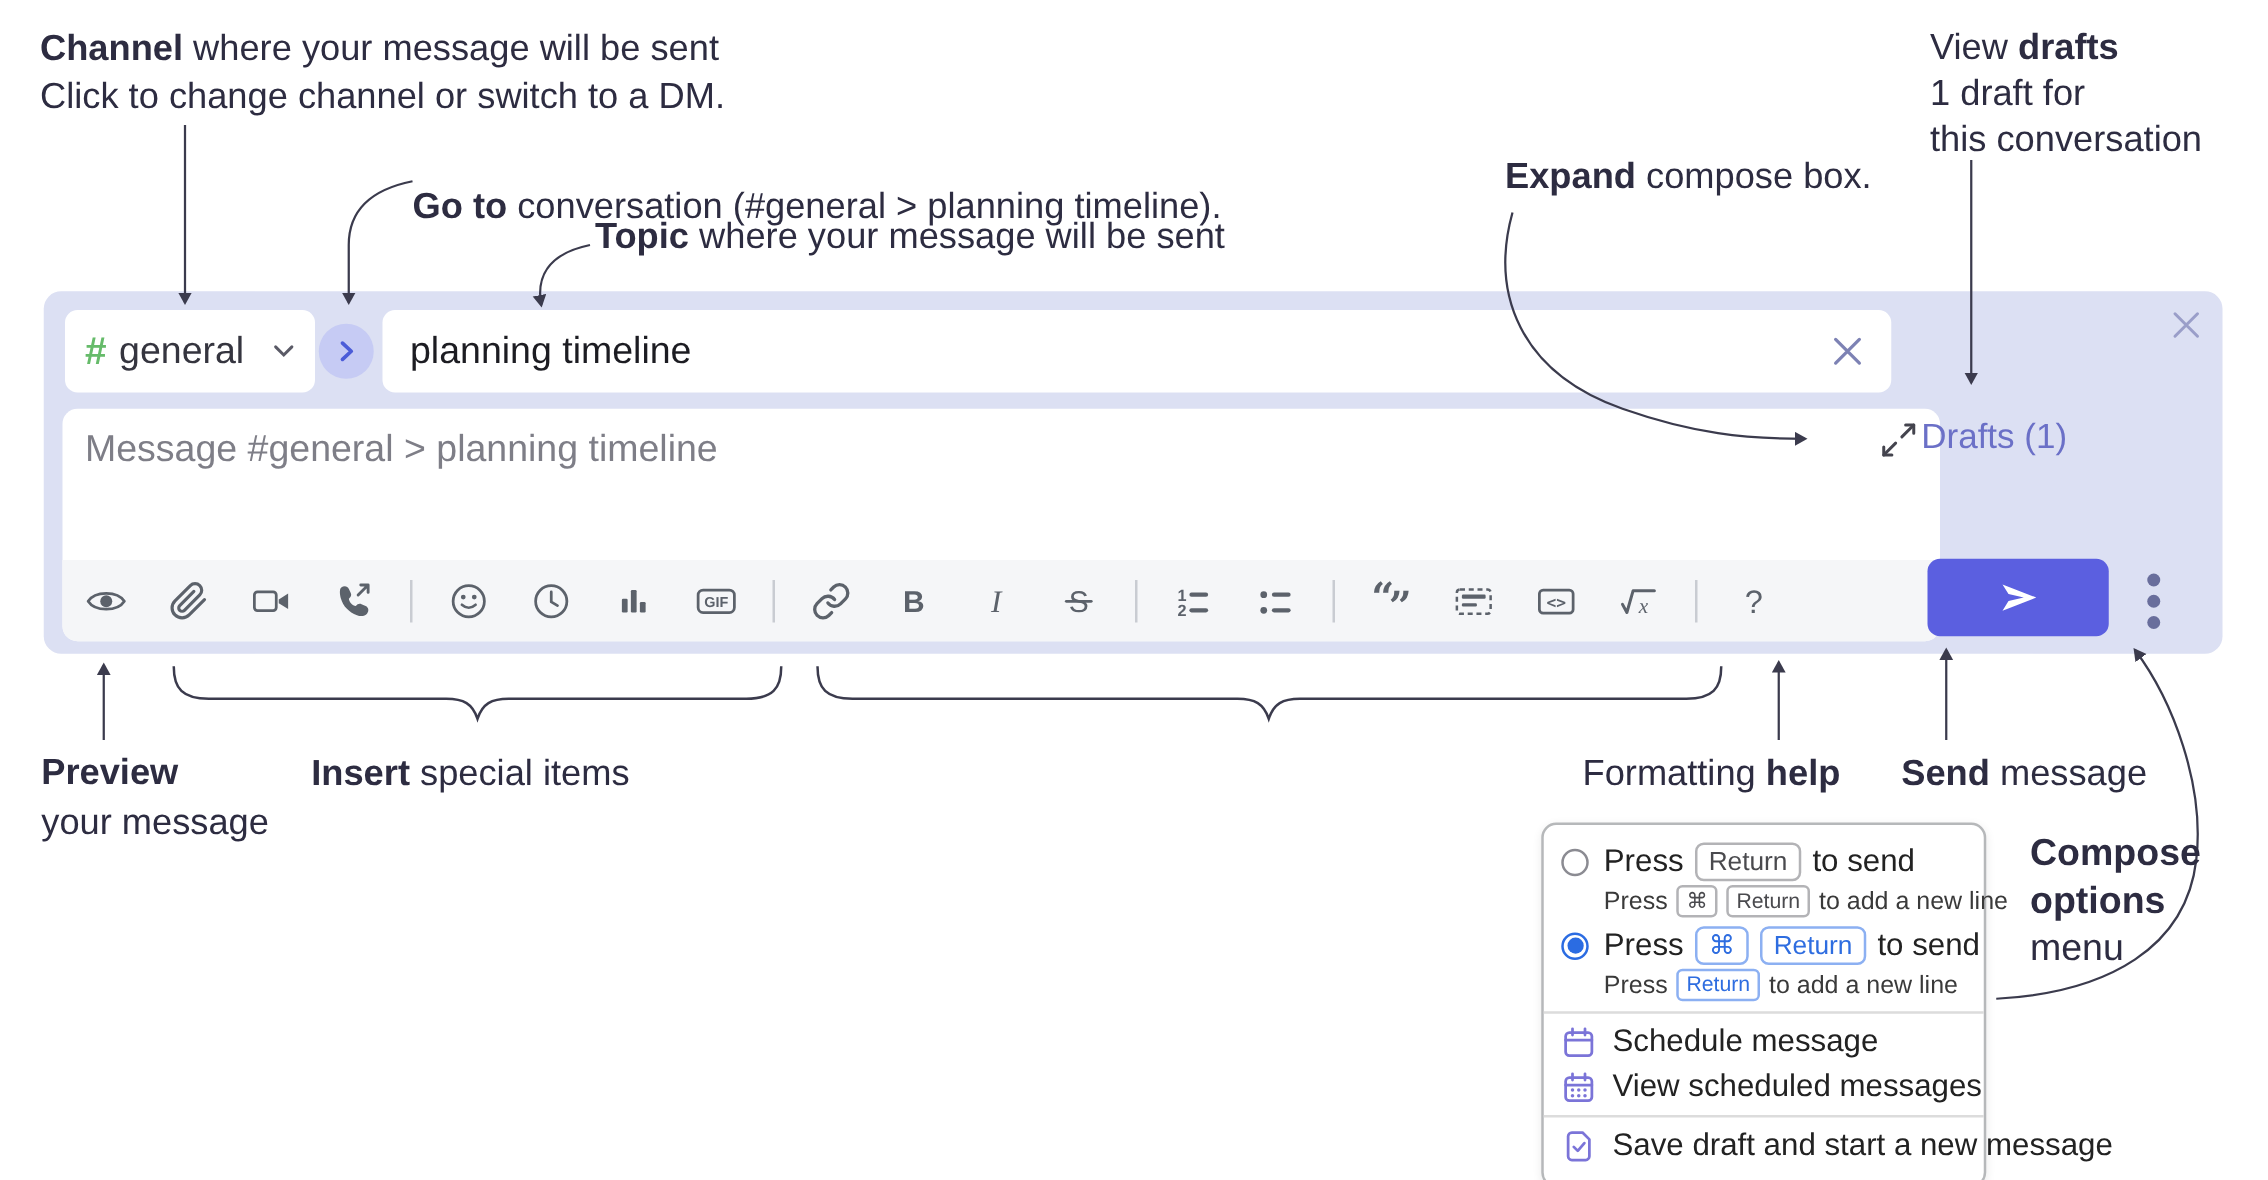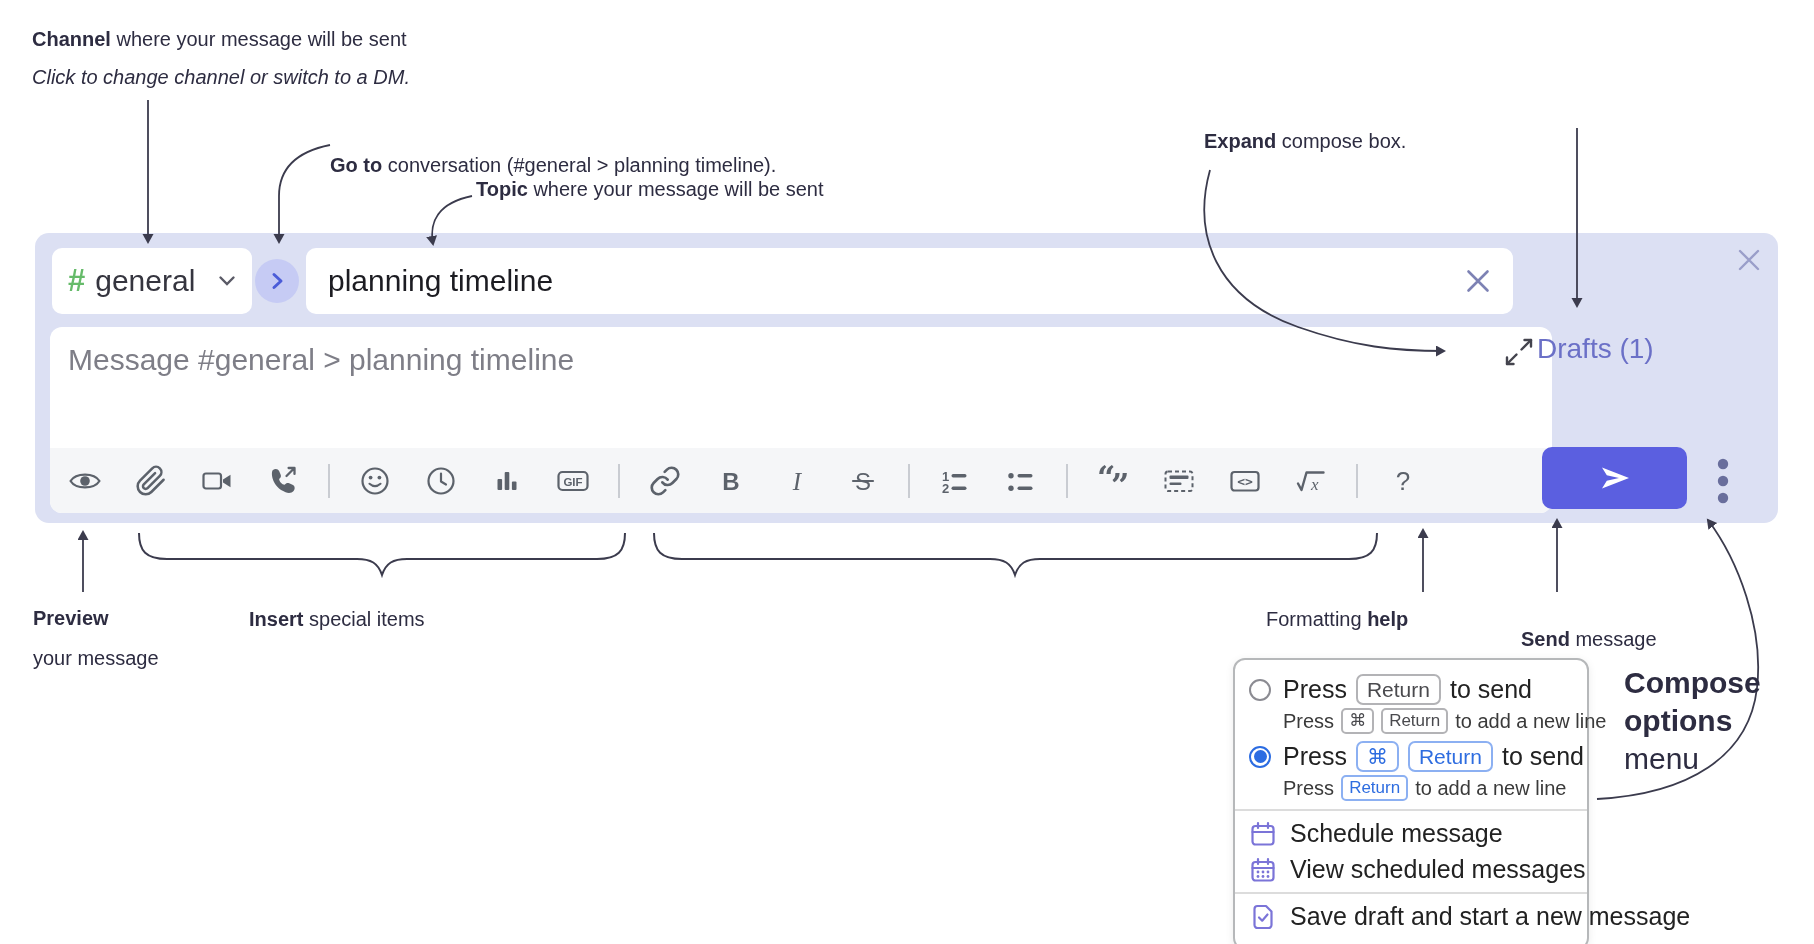--- a/index.html
+++ b/index.html
@@ -1,23 +1,23 @@
 <!DOCTYPE html>
 <html><head>
 <meta charset="utf-8">
 <style>
   html,body { margin:0; padding:0; background:#fff; }
   .page { position:relative; width:1814px; height:944px; background:#fff; overflow:hidden;
           font-family:"Liberation Sans", sans-serif; color:#2d2c41; }
   .overlay { position:absolute; left:0; top:0; pointer-events:none; z-index:5; }
 
   
-  .note { position:absolute; font-size:20px; line-height:38px; color:#2d2c41; white-space:nowrap; z-index:6; }
+  .note { position:absolute; font-size:29px; line-height:38px; color:#2d2c41; white-space:nowrap; z-index:6; }
   .note b { font-weight:bold; }
-  .note .it { font-style:italic; }
+  .note .it { }
   .note-lg { font-size:30px;margin-left:16px; }
 
   
   .compose { position:absolute; left:35px; top:233px; width:1743px; height:290px;
              background:#dce0f3; border-radius:14px; z-index:1; }
   .chan-btn { position:absolute; left:17px; top:15px; width:200px; height:66px; background:#fff;
               border-radius:10px; display:flex; align-items:center; padding:0 16px; box-sizing:border-box; cursor:pointer; }
   .hash { color:#66bb6a; font-size:31px; font-weight:bold; margin-right:10px; }
   .chan-name { font-size:30px; color:#35353f; }
   .chan-btn svg { margin-left:auto; }
@@ -91,31 +91,36 @@
   </div>
   <div class="note" style="left:330px; top:124px;margin-top:22px;">
     <b>Go to</b><span> conversation (#general &gt; planning timeline).</span>
   </div>
   <div class="note" style="left:476px; top:170px;">
     <b>Topic</b><span> where your message will be sent</span>
   </div>
   <div class="note" style="left:1204px; top:122px;">
     <b>Expand</b><span> compose box.</span>
   </div>
+  <div class="note" style="left:1544px; top:20px; line-height:37px;">
+    <div><span>View </span><b>drafts</b></div>
+    <div class="it">1 draft for</div>
+    <div class="it">this conversation</div>
+  </div>
   <div class="note" style="left:33px; top:598px; line-height:40px;">
     <div><b>Preview</b></div>
     <div>your message</div>
   </div>
   <div class="note" style="left:249px; top:600px;">
     <b>Insert</b><span> special items</span>
   </div>
   <div class="note" style="left:1266px; top:600px;">
     <span>Formatting </span><b>help</b>
   </div>
-  <div class="note" style="left:1521px; top:600px;margin-top:20px;">
+  <div class="note" style="left:1521px; top:600px;">
     <b>Send</b><span> message</span>
   </div>
   <div class="note note-lg" style="left:1608px; top:664px;">
     <div><b>Compose</b></div>
     <div><b>options</b></div>
     <div>menu</div>
   </div>
 
   <div class="compose">
 

